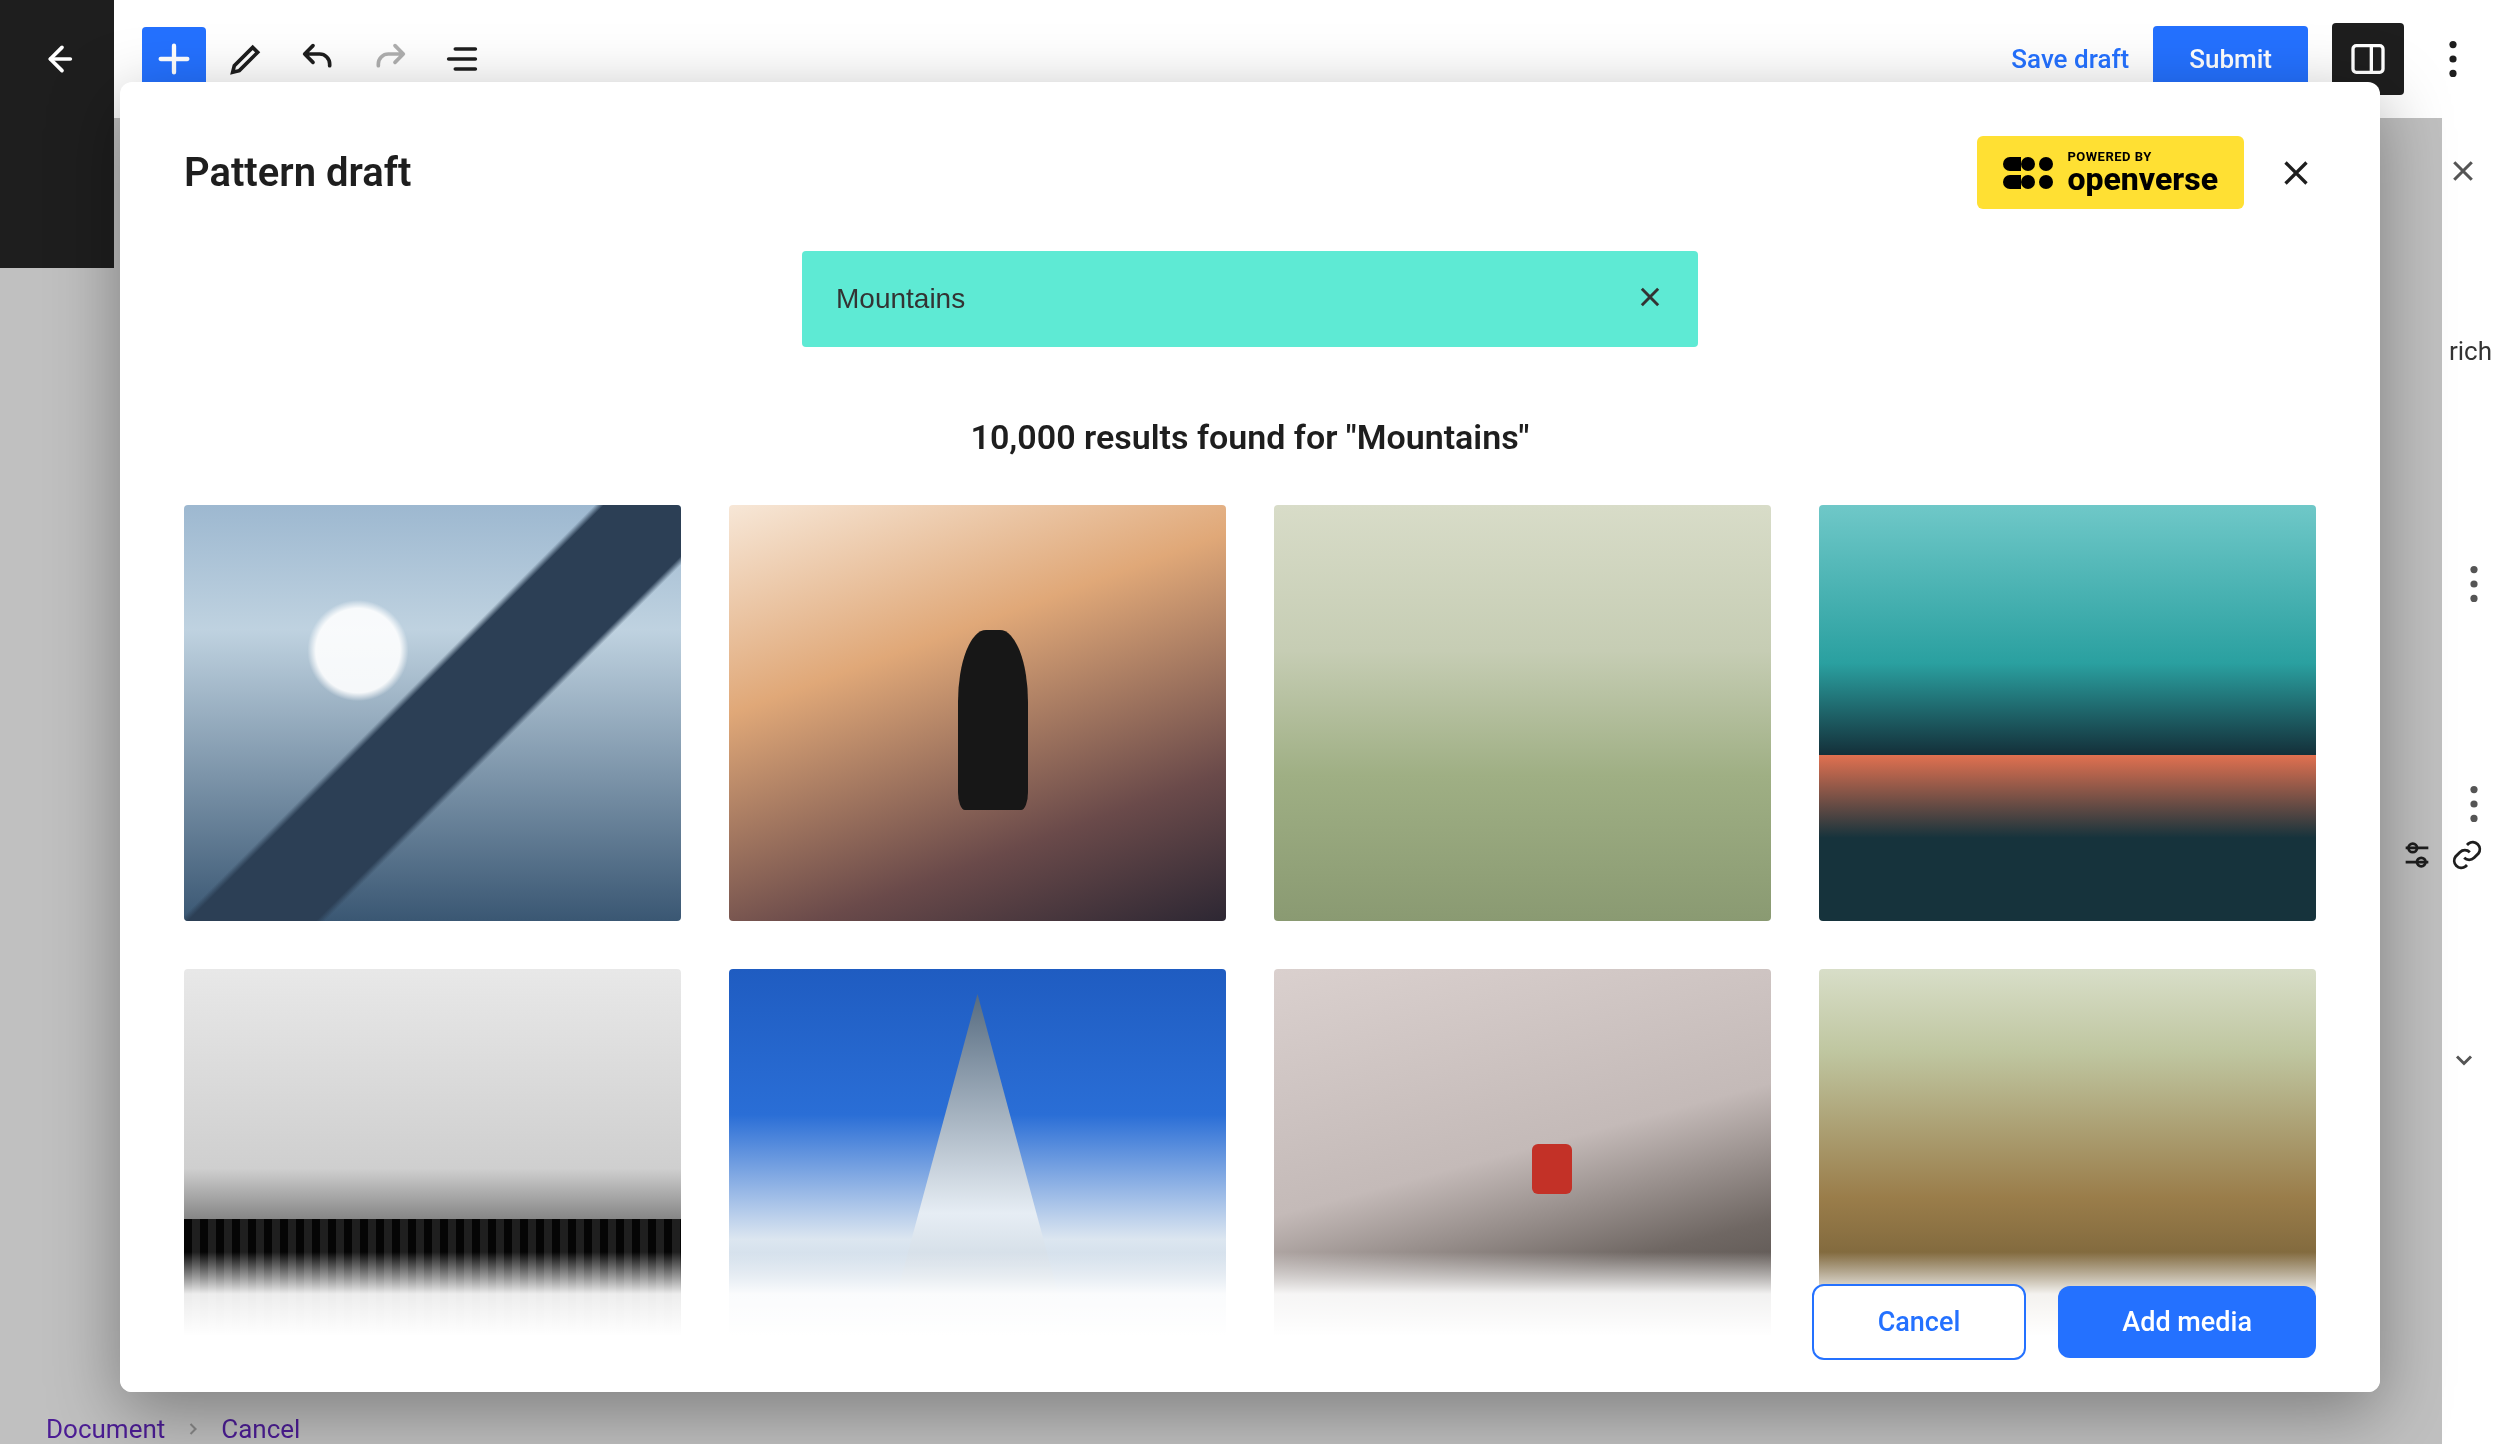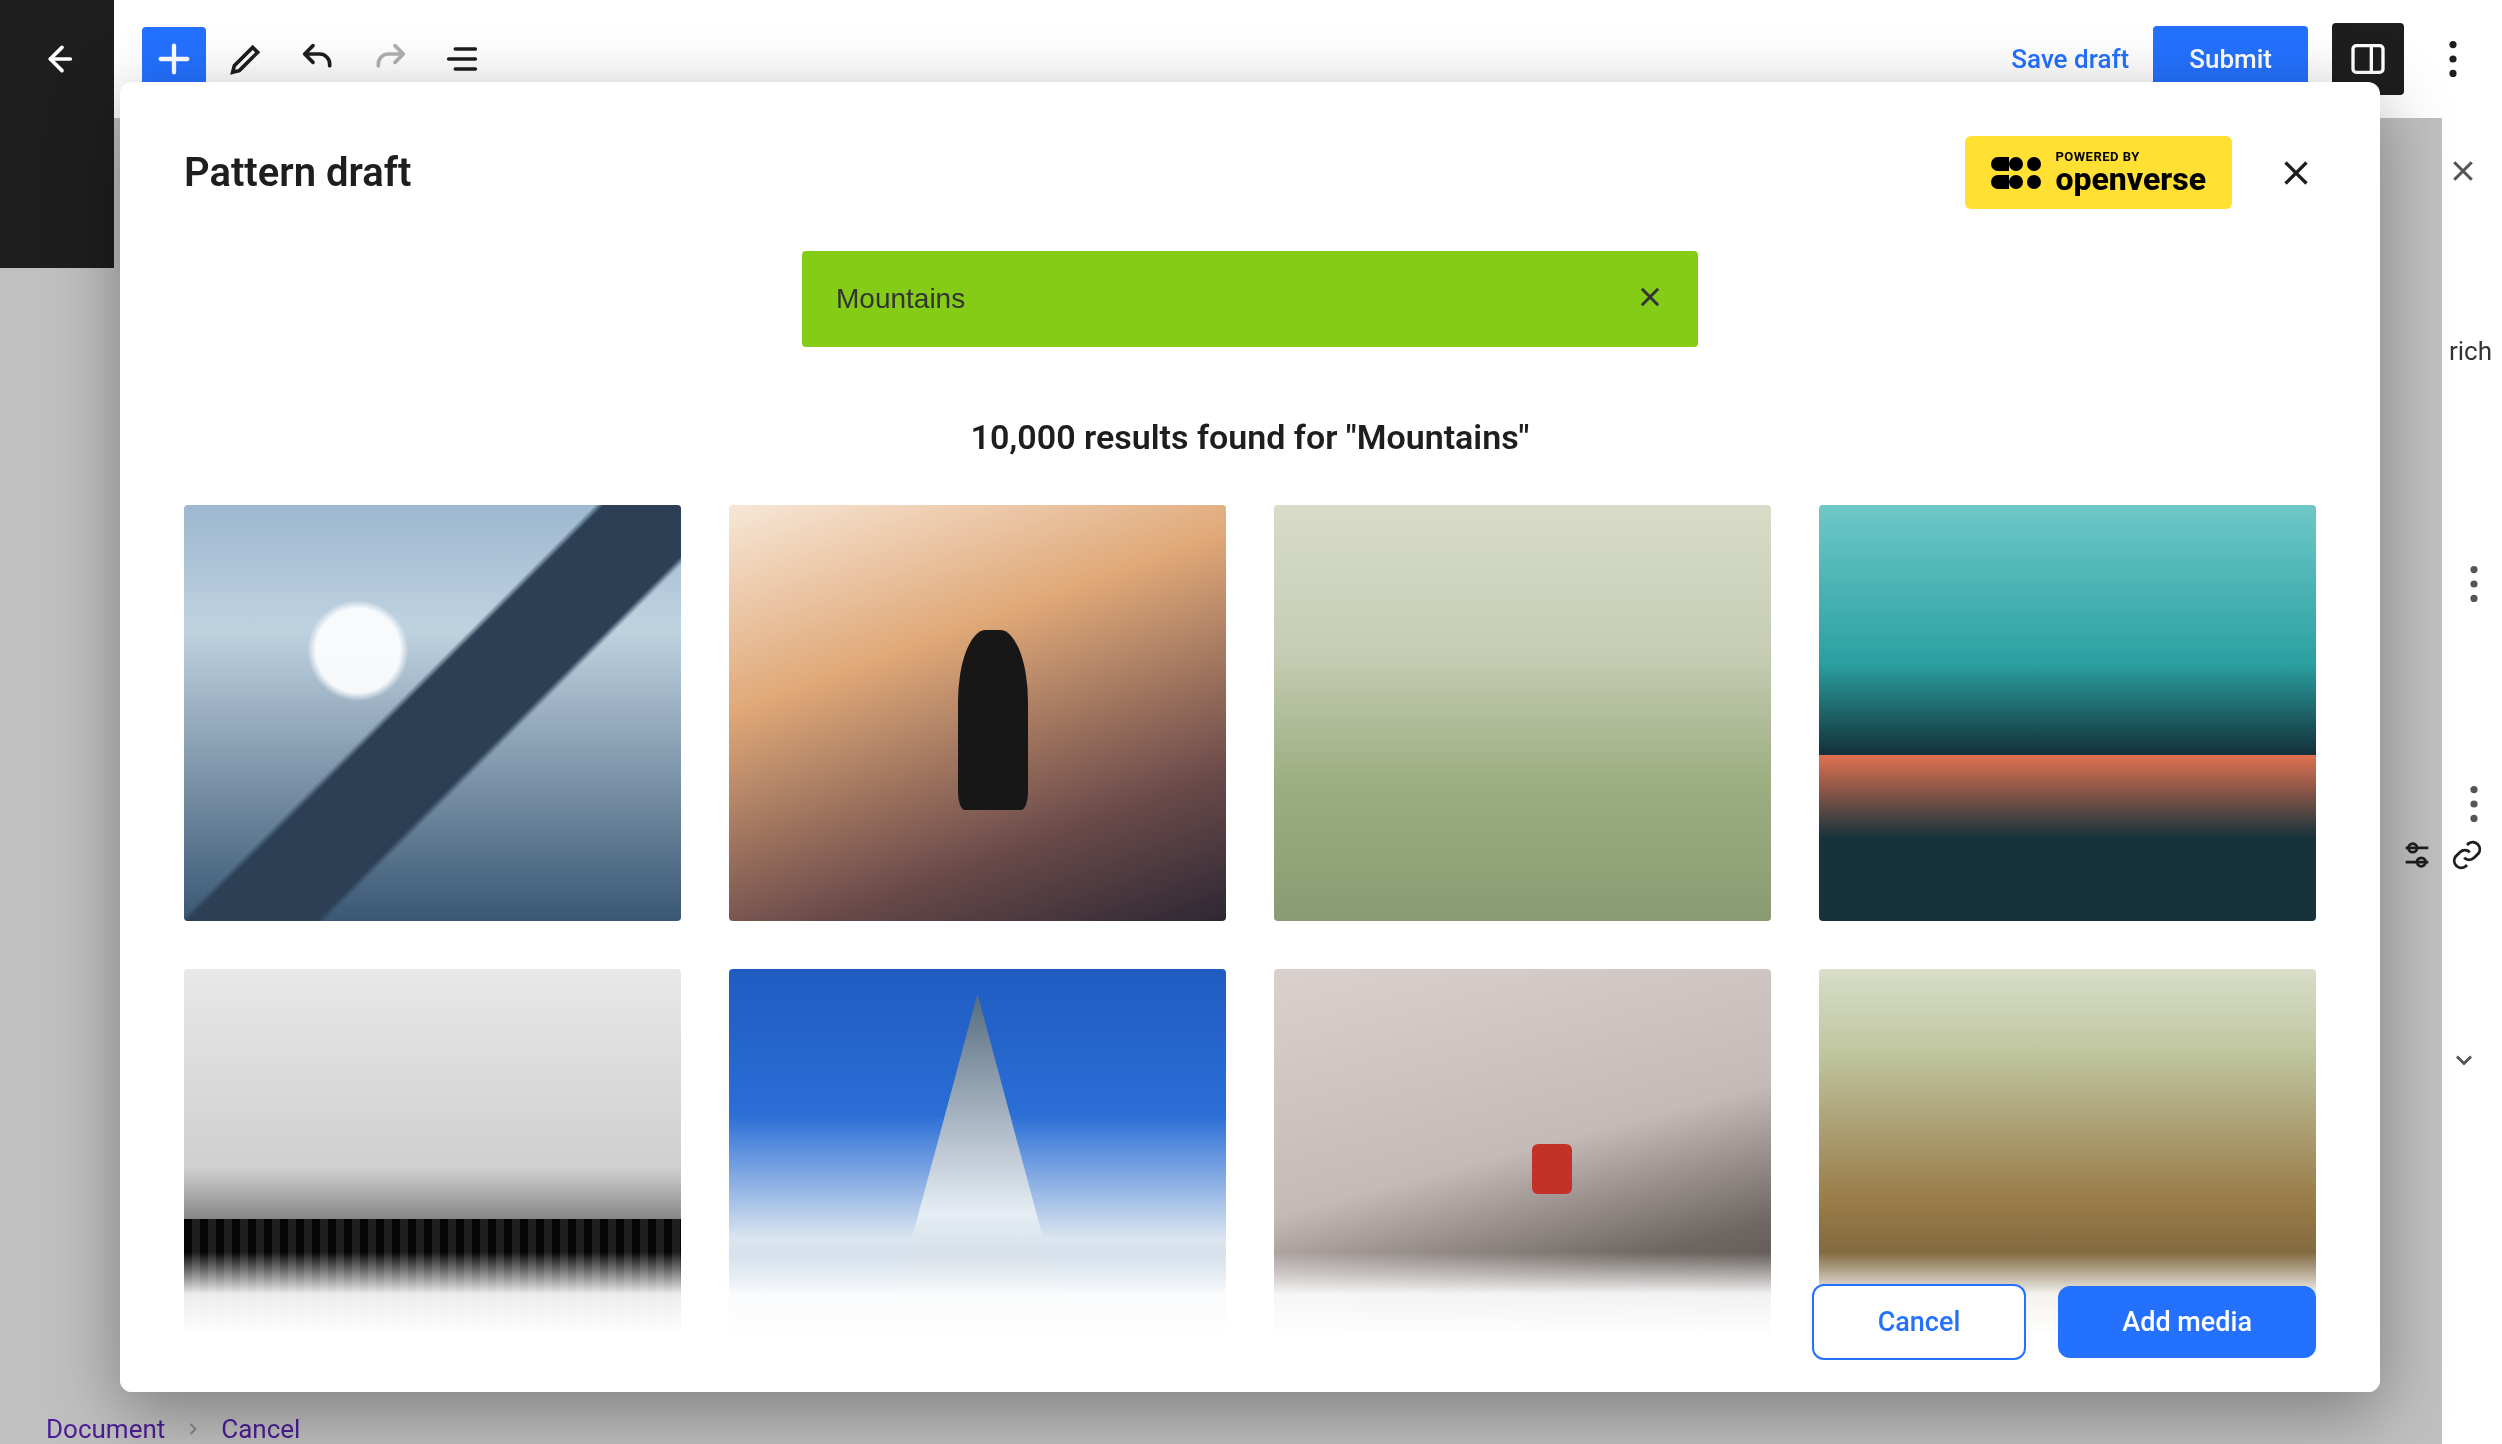--- a/index.html
+++ b/index.html
@@ -39,33 +39,33 @@
   .dark-strip { position: absolute; top: 118px; left: 0; width: 114px; height: 150px; background: #1e1e1e; }
 
   
   .breadcrumb { position: absolute; bottom: 0; left: 46px; font-size: 26px; color: #4c1d95; display: flex; align-items: center; gap: 18px; }
   .breadcrumb svg { width: 20px; height: 20px; stroke: #888; fill:none; stroke-width:2.5; }
 
   
   .modal { position: absolute; top: 82px; left: 120px; width: 2260px; height: 1310px; background: #fff; border-radius: 12px; box-shadow: 0 20px 70px rgba(0,0,0,0.35); overflow: hidden; }
   .modal-header { display: flex; align-items: center; justify-content: space-between; padding: 54px 64px 30px 64px; }
   .modal-title { font-size: 40px; font-weight: 600; color: #1e1e1e; }
-  .modal-header-right { display: flex; align-items: center; gap: 44px; margin-left: 14px; }
+  .modal-header-right { display: flex; align-items: center; gap: 32px; margin-left: 14px; }
   .openverse-badge { background: #ffe033; border-radius: 6px; padding: 14px 26px; display: flex; align-items: center; gap: 14px; }
   .openverse-dots { display:grid; grid-template-columns: repeat(3, 14px); grid-template-rows: repeat(2, 14px); gap:4px; }
   .openverse-dots span { width:14px; height:14px; background:#000; border-radius:50%; }
   .openverse-dots span.h { border-radius: 7px 0 0 7px; width: 18px; }
   .openverse-text { display:flex; flex-direction:column; line-height:1; }
   .openverse-text .small { font-size: 13px; font-weight:700; letter-spacing:0.5px; color:#000; }
   .openverse-text .big { font-size: 32px; font-weight:800; color:#000; }
   .modal-close { width: 40px; height: 40px; display:flex; align-items:center; justify-content:center; }
   .modal-close svg { width: 36px; height: 36px; stroke: #1e1e1e; stroke-width: 2.2; fill:none; }
 
   .search-wrap { display:flex; justify-content:center; padding: 12px 0 28px 0; }
-  .search-box { width: 896px; height: 96px; background: #84cc16; border-radius: 4px; display:flex; align-items:center; padding: 0 34px; justify-content:space-between; }
+  .search-box { width: 896px; height: 96px; background: #5eead4; border-radius: 4px; display:flex; align-items:center; padding: 0 34px; justify-content:space-between; }
   .search-box input { border:none; background:transparent; font-size: 28px; color:#333; outline:none; width: 760px; }
   .search-clear svg { width: 28px; height: 28px; stroke:#333; stroke-width:2.5; fill:none; }
 
   .results-count { text-align:center; font-size: 34px; font-weight:600; color:#1e1e1e; padding: 42px 0 48px 0; }
 
   .grid { display:grid; grid-template-columns: repeat(4, 1fr); gap: 48px; padding: 0 64px; }
   .thumb { width: 100%; height: 416px; border-radius: 4px; overflow:hidden; display:flex; align-items:center; justify-content:center; font-size:22px; color:#fff; position:relative; }
 
   
   .t1 { background: linear-gradient(180deg,#9db8d0 0%,#bfd2e0 30%,#3a5773 100%); }

